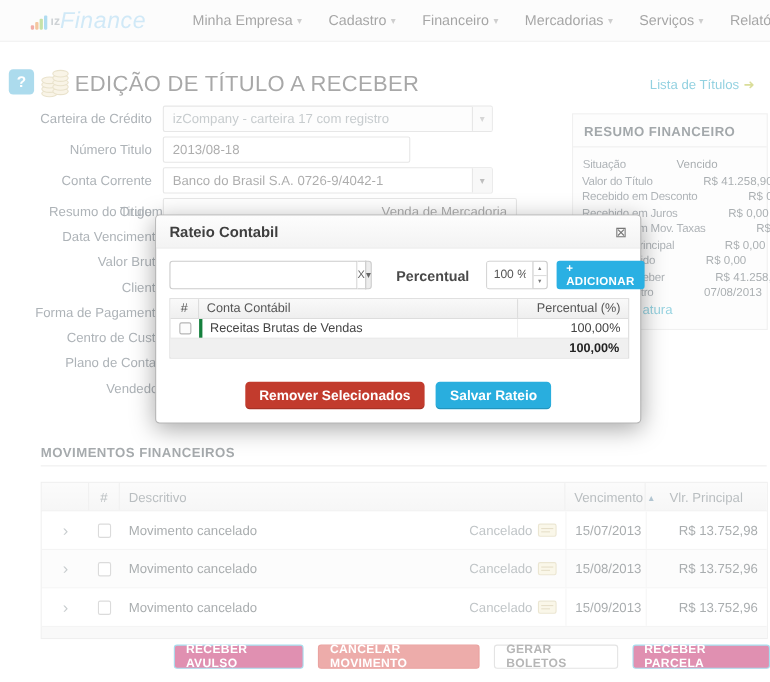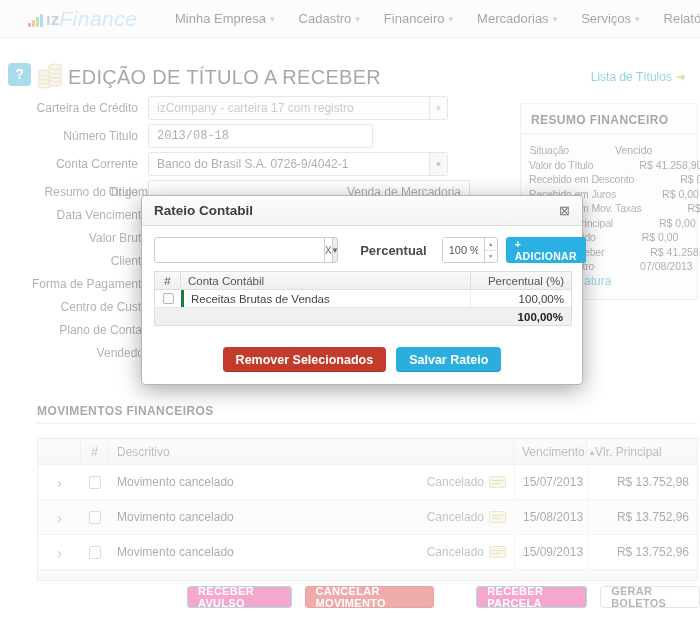--- a/index.html
+++ b/index.html
@@ -9,21 +9,21 @@
   
   .nav { position:absolute; top:0; left:0; width:700px; height:38px; background:#f9f9f9;
          border-bottom:1px solid #e2e2e2; display:flex; align-items:center; z-index:1; }
   .logo { position:absolute; left:28px; top:7px; display:flex; align-items:flex-end; }
   .logo-bars { display:flex; align-items:flex-end; margin-right:2px; padding-bottom:4px; }
   .logo-bars i { display:block; width:3px; margin-right:1px; border-radius:1px; }
   .logo-bars i:nth-child(1){ height:4px; background:#e2574c; }
   .logo-bars i:nth-child(2){ height:7px; background:#e98b3a; }
   .logo-bars i:nth-child(3){ height:10px; background:#8bc34a; }
   .logo-bars i:nth-child(4){ height:13px; background:#58b7e0; }
-  .logo-prefix { font-size:17px; color:#98a2a8; font-weight:bold; line-height:22px; }
+  .logo-prefix { font-size:11px; color:#98a2a8; font-weight:bold; line-height:22px; }
   .logo-name { font-size:21px; color:#9fd2ef; font-style:italic; line-height:24px; letter-spacing:0.5px; }
   .nav-items { display:flex; margin-left:175px; gap:24px; }
   .nav-item { font-size:13px; color:#444; cursor:pointer; white-space:nowrap; }
   .nav-item .caret { font-size:9px; color:#999; margin-left:4px; vertical-align:1px; }
 
   
   .content { position:absolute; inset:38px 0 0 0; z-index:1; }
   .help-btn { position:absolute; left:8px; top:25px; width:23px; height:23px; background:#53b3d9;
               border-radius:4px; color:#fff; font-weight:bold; font-size:14px; text-align:center; line-height:23px; }
   .coins { position:absolute; left:36px; top:21px; }
@@ -66,21 +66,21 @@
   .mov-rule { position:absolute; left:37px; top:385px; width:660px; border-top:1px solid #dcdcdc; }
   .mtablewrap { position:absolute; left:37px; top:400px; width:661px; border:1px solid #ddd; }
   .mhead { display:flex; height:26px; background:linear-gradient(#f7f7f7,#ededed);
            border-bottom:1px solid #ddd; align-items:center; font-size:12px; color:#6e787d; }
   .mhead .hc { border-right:1px solid #e2e2e2; height:100%; display:flex; align-items:center; padding:0 8px; }
   .mhead .hc:last-child { border-right:none; }
   .c1 { width:43px; flex:none; justify-content:center; }
   .c2 { width:28px; flex:none; justify-content:center; }
   .c3 { flex:1; min-width:0; }
   .c4 { width:73px; flex:none; }
-  .c5 { width:110px; flex:none; justify-content:flex-start; }
+  .c5 { width:110px; flex:none; justify-content:center; }
   .mrow { display:flex; height:35px; align-items:center; font-size:12px; color:#4c5458;
           border-bottom:1px solid #e8e8e8; background:#fff; }
   .mrow.alt { background:#f8f8f8; }
   .mrow .rc { height:100%; display:flex; align-items:center; padding:0 8px; }
   .mrow .rc4, .mrow .rc5 { border-left:1px solid #ececec; }
   .rc1 { width:43px; flex:none; justify-content:center; color:#8a9499; font-size:15px; }
   .rc2 { width:28px; flex:none; justify-content:center; }
   .rc3 { flex:1; min-width:0; justify-content:space-between; }
   .rc4 { width:73px; flex:none; }
   .rc5 { width:110px; flex:none; justify-content:flex-end; }
@@ -90,21 +90,21 @@
   .banknote::before { content:""; position:absolute; left:2px; right:2px; top:3px; height:1px; background:#cbbd8e; }
   .banknote::after { content:""; position:absolute; left:2px; right:5px; top:6px; height:1px; background:#cbbd8e; }
   .checkbox { width:13px; height:13px; border:1px solid #b5b5b5; border-radius:2px; background:#fff; }
   .mfoot { height:10px; background:#f3f3f3; }
   .sort { font-size:9px; color:#5e87a0; margin-left:5px; }
 
   
   .actions { position:absolute; left:158px; top:548px; display:flex; gap:13px; }
   .abtn { height:22px; padding:0 10px; border-radius:3px; font-size:11px; font-weight:bold;
           color:#fff; display:flex; align-items:center; letter-spacing:0.3px; border:1px solid transparent; }
-  .abtn.blue { background:#ec4899; border-color:#46b8da;margin-left:29px; }
+  .abtn.blue { background:#be185d; border-color:#46b8da; }
   .abtn.red { background:#d9534f; border-color:#d43f3a; }
   .abtn.plain { background:#fff; border:1px solid #c6c6c6; color:#666; }
 
   
   .backdrop { position:absolute; inset:0; background:rgba(255,255,255,0.52); z-index:10; }
   .modal { position:absolute; left:141px; top:195px; width:442px; height:190px; background:#fff;
            border:1px solid #b5b5b5; border-radius:4px; box-shadow:0 5px 22px rgba(0,0,0,0.35); z-index:20; }
   .modal-head { height:30px; display:flex; align-items:center; justify-content:space-between;
                 padding:0 12px; border-bottom:1px solid #d8d8d8; background:linear-gradient(#fdfdfd,#f3f3f3);
                 border-radius:4px 4px 0 0; }
@@ -198,21 +198,21 @@
   <div class="form">
     <div class="frow">
       <label>Carteira de Crédito</label>
       <div class="ctrl sel disabled" style="width:300px">
         <span class="sel-text">izCompany - carteira 17 com registro</span>
         <span class="sel-caret">▾</span>
       </div>
     </div>
     <div class="frow">
       <label>Número Titulo</label>
-      <input class="ctrl" style="width: 225px; font-family: Liberation Mono, monospace;" value="2013/08-18">
+      <input class="ctrl" style="width: 225px;" value="2013/08-18">
     </div>
     <div class="frow">
       <label>Conta Corrente</label>
       <div class="ctrl sel" style="width:300px">
         <span class="sel-text">Banco do Brasil S.A. 0726-9/4042-1</span>
         <span class="sel-caret">▾</span>
       </div>
     </div>
     <div class="frow">
       <label>Resumo do Titulo</label>
@@ -338,22 +338,22 @@
       <div class="rc rc4">15/09/2013</div>
       <div class="rc rc5">R$ 13.752,96</div>
     </div>
 
     <div class="mfoot"></div>
   </div>
 
   <div class="actions">
     <div class="abtn blue">RECEBER AVULSO</div>
     <div class="abtn red">CANCELAR MOVIMENTO</div>
+    <div class="abtn plain">GERAR BOLETOS</div>
     <div class="abtn blue">RECEBER PARCELA</div>
-    <div class="abtn plain">GERAR BOLETOS</div>
   </div>
 </div>
 
 <div class="backdrop"></div>
 
 <div class="modal">
   <div class="modal-head">
     <span class="modal-title">Rateio Contabil</span>
     <span class="modal-close">⊠</span>
   </div>

